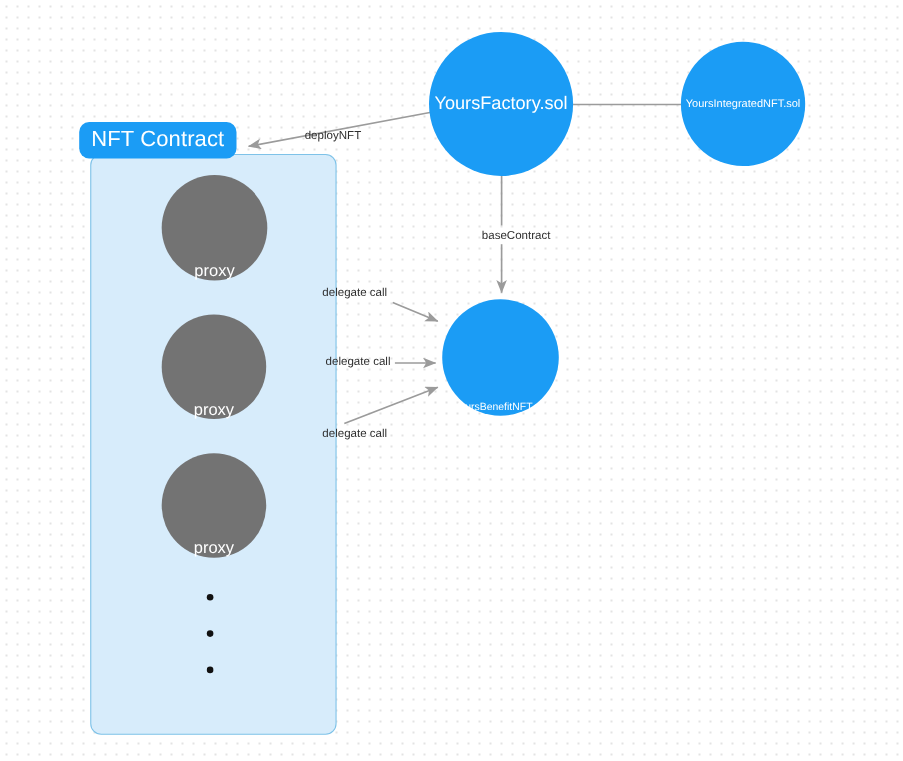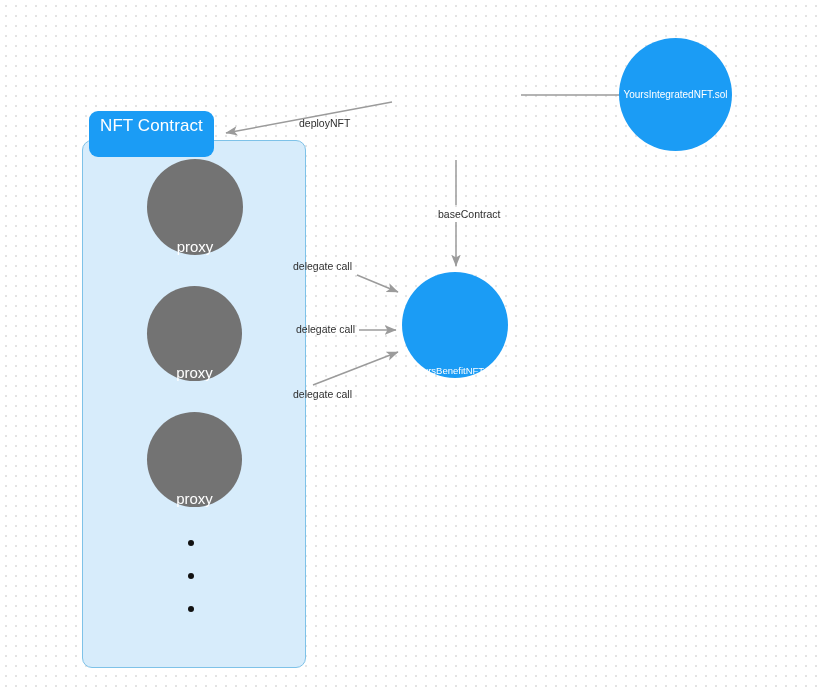--- a/index.html
+++ b/index.html
@@ -35,27 +35,27 @@
     top: 140px;
     width: 224px;
     height: 528px;
     background: #d7ecfb;
     border: 1.3px solid #7ec2e8;
     border-radius: 10px;
     box-sizing: border-box;
   }
   .group-badge {
     position: absolute;
-    left: 89px;
+    left: 72px;
     top: 111px;
     background: #1b9cf5;
     color: #ffffff;
-    font-size: 17px;
+    font-size: 20px;
     line-height: 1;
-    padding: 6px 11px 23px 11px;
+    padding: 6px 11px 7px 11px;
     border-radius: 9px;
     white-space: nowrap;
     letter-spacing: 0.1px;
   }
 
   
   .node {
     position: absolute;
     border-radius: 50%;
     display: flex;
@@ -102,21 +102,21 @@
 
   
   .edge-label {
     position: absolute;
     font-size: 10.5px;
     color: #2f2f2f;
     white-space: nowrap;
     background: transparent;
     line-height: 1;
   }
-  #label-deploynft   { left: 277px; top: 118px; margin-left: 22px; }
+  #label-deploynft   { left: 277px; top: 118px; }
   #label-basecontract{ left: 426px; top: 209px; padding-left: 12px; }
   #label-delegate-1  { left: 293px; top: 261px; }
   #label-delegate-2  { left: 296px; top: 324px; }
   #label-delegate-3  { left: 293px; top: 389px; }
 </style>
 </head>
 <body>
 
 <div id="canvas">
 
@@ -152,20 +152,23 @@
 
     <g>
       <path d="M 232,428 L 290,400" stroke="#9b9b9b" stroke-width="1.5" fill="none"></path>
       <path d="M 313,385 L 398,352" stroke="#9b9b9b" stroke-width="1.5" fill="none" marker-end="url(#arrowhead)"></path>
     </g>
   </svg>
 
   <div class="group-box"></div>
   <div class="group-badge">NFT Contract</div>
 
+  <div id="node-yoursfactory" class="node blue">
+    <span class="node-label">YoursFactory.sol</span>
+  </div>
 
   <div id="node-yoursintegratednft" class="node blue">
     <span class="node-label">YoursIntegratedNFT.sol</span>
   </div>
 
   <div id="node-yoursbenefitnft" class="node blue">
     <span class="node-label">YoursBenefitNFT.sol</span>
   </div>
 
   <div id="node-proxy-1" class="node gray node-proxy">

